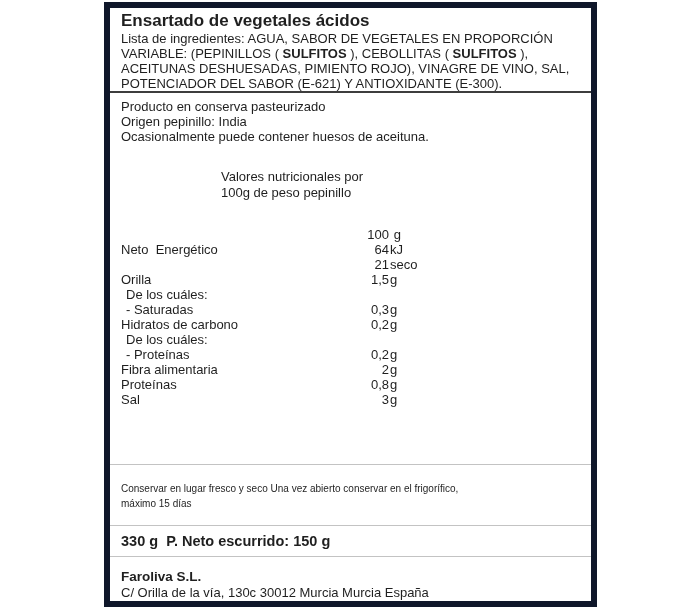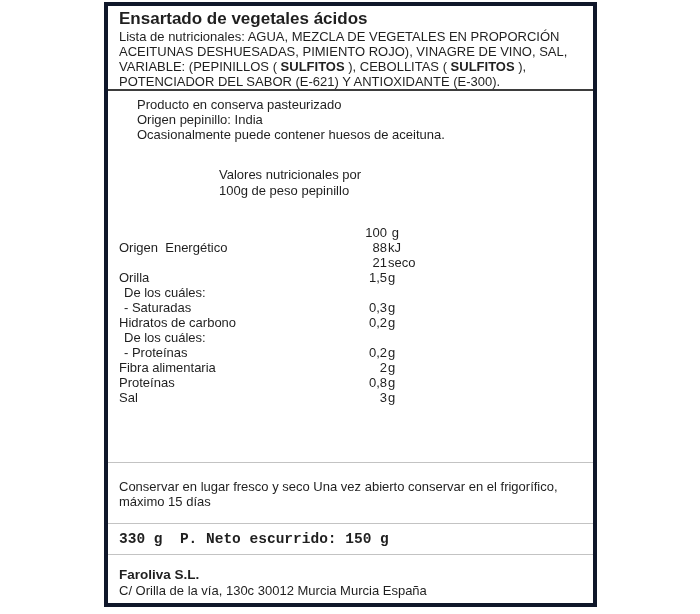--- a/index.html
+++ b/index.html
@@ -3,55 +3,55 @@
 <meta charset="utf-8">
 <style>
   html,body{margin:0;padding:0;}
   body{
     width:700px;height:614px;background:#ffffff;
     font-family:"Liberation Sans", sans-serif;color:#1f1f1f;
     position:relative;overflow:hidden;
   }
   .label-box{
     position:absolute;left:104px;top:2px;width:493px;height:605px;
-    border:4px solid #0f172a;box-sizing:border-box;background:#fff;
+    border:6px solid #0f172a;box-sizing:border-box;background:#fff;
   }
   .abs{position:absolute;}
   .title{left:11px;top:3px;font-size:17px;font-weight:bold;line-height:20px;white-space:nowrap;}
   .ingredients{left:11px;top:23px;font-size:13px;line-height:15px;}
   .text-line{white-space:nowrap;}
   .sep-dark{left:0;right:0;top:83px;height:2px;background:#3d3d3d;}
   .sep-faint{left:0;right:0;height:1px;background:#c3c3c3;}
   #sep-faint-1{top:456px;}
   #sep-faint-2{top:517px;}
   #sep-faint-3{top:548px;}
-  .product-info{left:11px;top:91px;font-size:13px;line-height:15px;margin-left:18px;}
+  .product-info{left:11px;top:91px;font-size:13px;line-height:15px;}
   .nutri-heading{left:111px;top:161px;width:320px;text-align:left;font-size:13px;line-height:16px;}
   .nutri-table{left:11px;top:219px;width:452px;font-size:13px;line-height:15px;}
   .nl-row{display:grid;grid-template-columns:190px 78px 1fr;}
   .nl-label{white-space:pre-wrap;}
   .nl-label.ind{padding-left:5px;}
   .nl-num{text-align:right;white-space:pre-wrap;}
   .nl-unit{white-space:pre-wrap;padding-left:1px;}
-  .storage{left:11px;top:473px;font-size:13px;line-height:15px;}
-  .netweight{left:11px;top:525px;font-size:14.5px;font-weight:bold;white-space:pre-wrap;font-family:Liberation Mono, monospace;}
+  .storage{left:11px;top:473px;font-size:10px;line-height:15px;}
+  .netweight{left:11px;top:525px;font-size:14.5px;font-weight:bold;white-space:pre-wrap;}
   .mfr-name{left:11px;top:561px;font-size:13.5px;font-weight:bold;white-space:nowrap;}
   .mfr-addr{left:11px;top:577px;font-size:13px;white-space:nowrap;}
 </style>
 </head>
 <body>
 
 <div class="label-box">
 
   <div class="abs title">Ensartado de vegetales ácidos</div>
 
   <div class="abs ingredients" id="ingredients">
-      <div class="text-line"><span>Lista de nutricionales: AGUA, MEZCLA DE VEGETALES EN PROPORCIÓN</span></div>
+      <div class="text-line"><span>Lista de ingredientes: AGUA, SABOR DE VEGETALES EN PROPORCIÓN</span></div>
+      <div class="text-line"><span>VARIABLE: (PEPINILLOS ( </span><b>SULFITOS</b><span> ), CEBOLLITAS ( </span><b>SULFITOS</b><span> ),</span></div>
       <div class="text-line"><span>ACEITUNAS DESHUESADAS, PIMIENTO ROJO), VINAGRE DE VINO, SAL,</span></div>
-      <div class="text-line"><span>VARIABLE: (PEPINILLOS ( </span><b>SULFITOS</b><span> ), CEBOLLITAS ( </span><b>SULFITOS</b><span> ),</span></div>
       <div class="text-line"><span>POTENCIADOR DEL SABOR (E-621) Y ANTIOXIDANTE (E-300).</span></div>
     </div>
 
   <div class="abs sep-dark"></div>
 
   <div class="abs product-info" id="product-info">
       <div class="text-line">Producto en conserva pasteurizado</div>
       <div class="text-line">Origen pepinillo: India</div>
       <div class="text-line">Ocasionalmente puede contener huesos de aceituna.</div>
     </div>
@@ -61,22 +61,22 @@
     <div>100g de peso pepinillo</div>
   </div>
 
   <div class="abs nutri-table" id="nutri-table">
       <div class="nl-row">
         <span class="nl-label"></span>
         <span class="nl-num">100</span>
         <span class="nl-unit"> g</span>
       </div>
       <div class="nl-row">
-        <span class="nl-label">Origen  Energético</span>
-        <span class="nl-num">88</span>
+        <span class="nl-label">Neto  Energético</span>
+        <span class="nl-num">64</span>
         <span class="nl-unit">kJ</span>
       </div>
       <div class="nl-row">
         <span class="nl-label"></span>
         <span class="nl-num">21</span>
         <span class="nl-unit">seco</span>
       </div>
       <div class="nl-row">
         <span class="nl-label">Orilla</span>
         <span class="nl-num">1,5</span>

